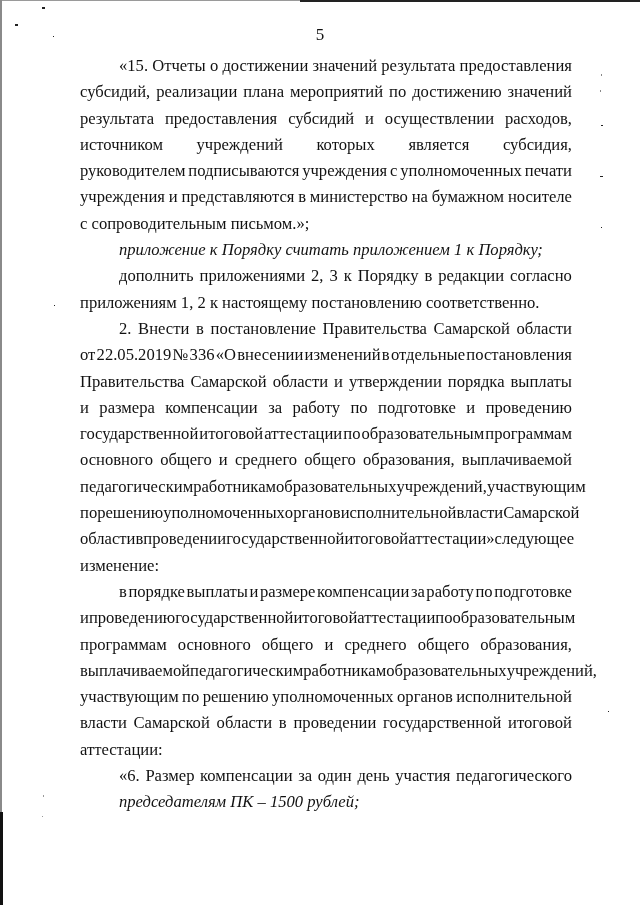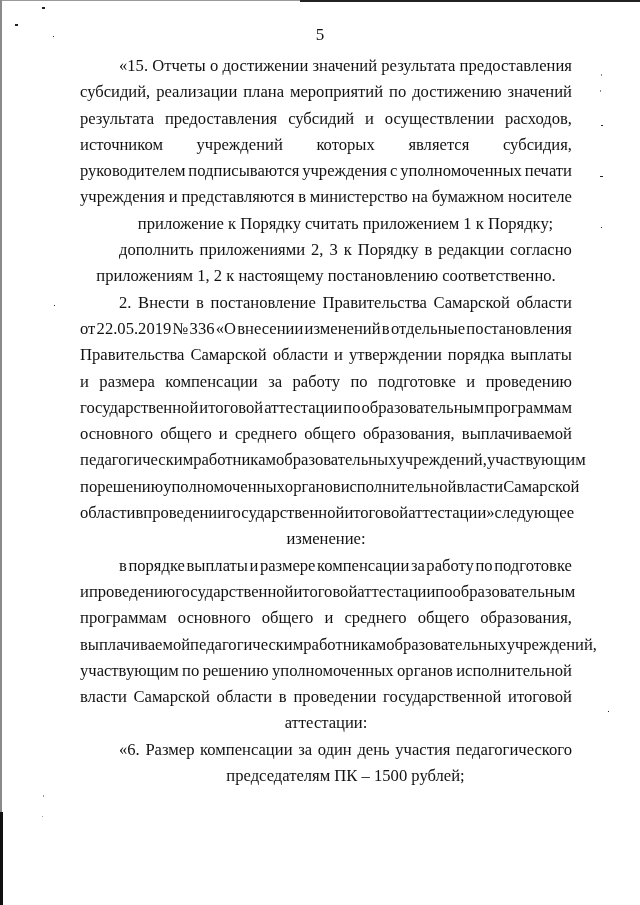--- a/index.html
+++ b/index.html
@@ -14,26 +14,26 @@
   .edge-top-dark { position: absolute; left: 300px; top: 0; width: 340px; height: 2px; background: #222; }
   .edge-left { position: absolute; left: 0; top: 0; width: 2px; height: 905px; background: #8a8a8a; }
   .edge-left-dark { position: absolute; left: 0; top: 812px; width: 3px; height: 93px; background: #111; }
   .speck { position: absolute; background: #222; }
   .page-number {
     position: absolute; left: 0; width: 640px; top: 22px;
     text-align: center; font-size: 17px; line-height: 26px;
   }
   .body-text {
     position: absolute; left: 80px; top: 53px; width: 492px;
-    font-size: 16.6px; line-height: 26.3px; text-align: center;
+    font-size: 16.6px; line-height: 26.3px;
   }
   .jl { display: flex; justify-content: space-between; white-space: nowrap; }
   .jl.ind { padding-left: 39px; }
   .ll { white-space: nowrap; }
-  .ll.ind { padding-left: 39px; }
+  .ll.ind { padding-left: 39px; font-style: italic; }
 </style>
 </head>
 <body>
 
 <div class="page">
   <div class="edge-top"></div>
   <div class="edge-top-dark"></div>
   <div class="edge-left"></div>
   <div class="edge-left-dark"></div>
   <div class="speck" style="left:42px;top:7px;width:3px;height:2px;"></div>
@@ -96,20 +96,21 @@
       <div class="jl">
         <span>учреждения</span>
         <span>и</span>
         <span>представляются</span>
         <span>в</span>
         <span>министерство</span>
         <span>на</span>
         <span>бумажном</span>
         <span>носителе</span>
       </div>
+      <div class="ll">с сопроводительным письмом.»;</div>
       <div class="ll ind">приложение к Порядку считать приложением 1 к Порядку;</div>
       <div class="jl ind">
         <span>дополнить</span>
         <span>приложениями</span>
         <span>2,</span>
         <span>3</span>
         <span>к</span>
         <span>Порядку</span>
         <span>в</span>
         <span>редакции</span>

